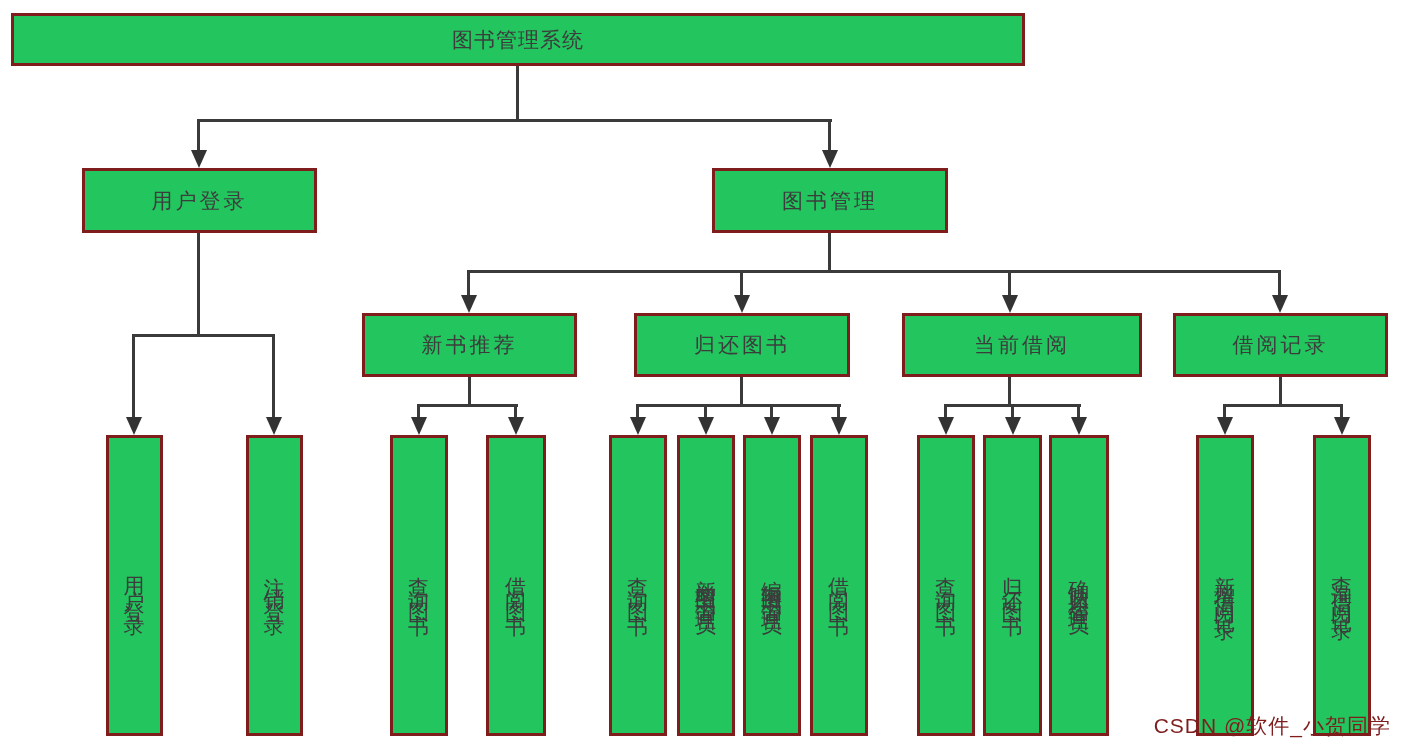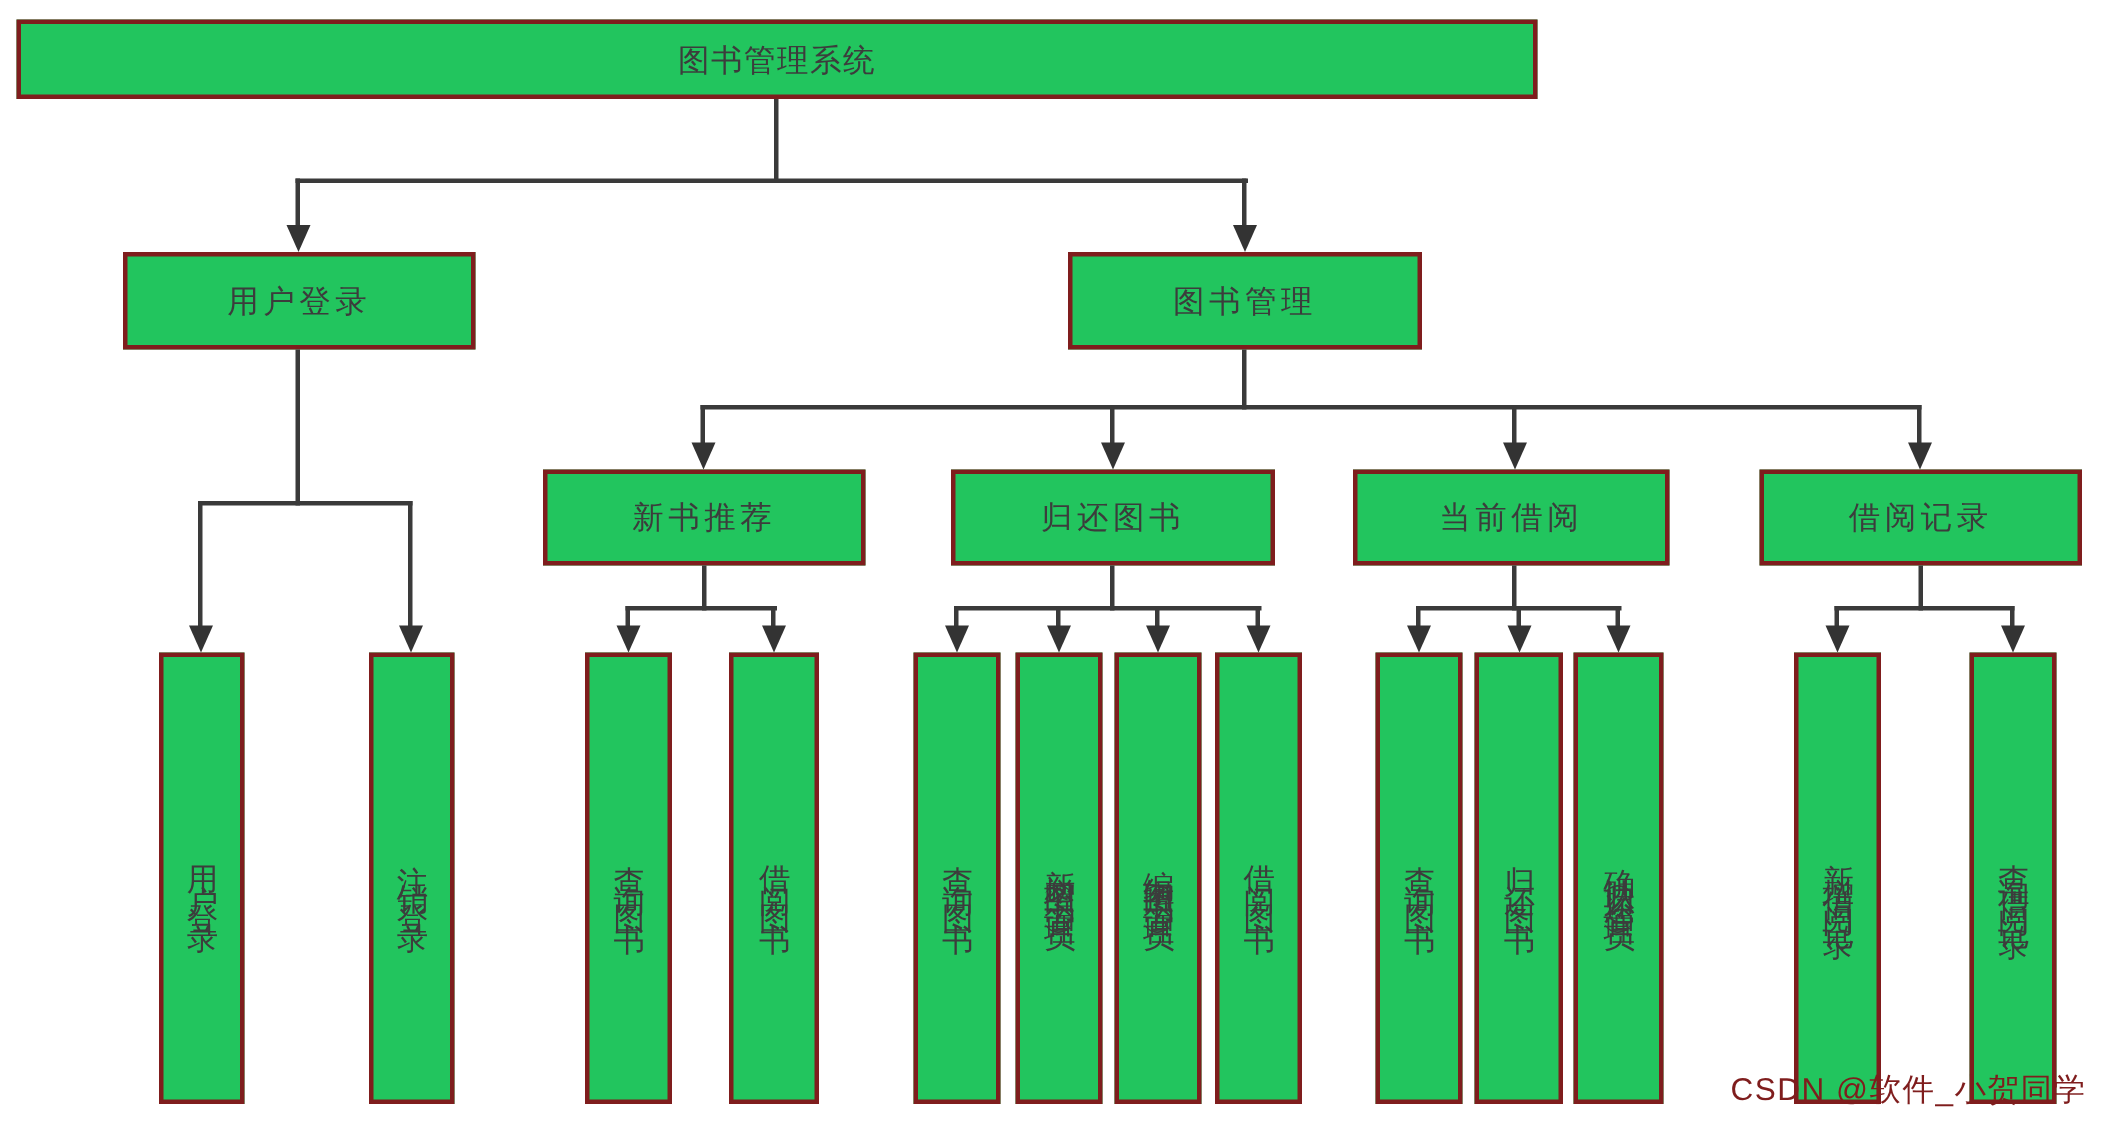--- a/index.html
+++ b/index.html
@@ -51,21 +51,21 @@
   </div>
 
   <div class="node" style="left:712px;top:168px;width:236px;height:65px;">
     <span class="hlabel">图书管理</span>
   </div>
 
   <div class="node" style="left:634px;top:313px;width:216px;height:64px;">
     <span class="hlabel">归还图书</span>
   </div>
 
-  <div class="node" style="left:902px;top:313px;width:211px;height:64px;">
+  <div class="node" style="left:902px;top:313px;width:240px;height:64px;">
     <span class="hlabel">当前借阅</span>
   </div>
 
   <div class="node" style="left:1173px;top:313px;width:215px;height:64px;">
     <span class="hlabel">借阅记录</span>
   </div>
 
   <div class="node" style="left:106px;top:435px;width:57px;height:301px;">
     <span class="vlabel vt4">用户登录</span>
   </div>

